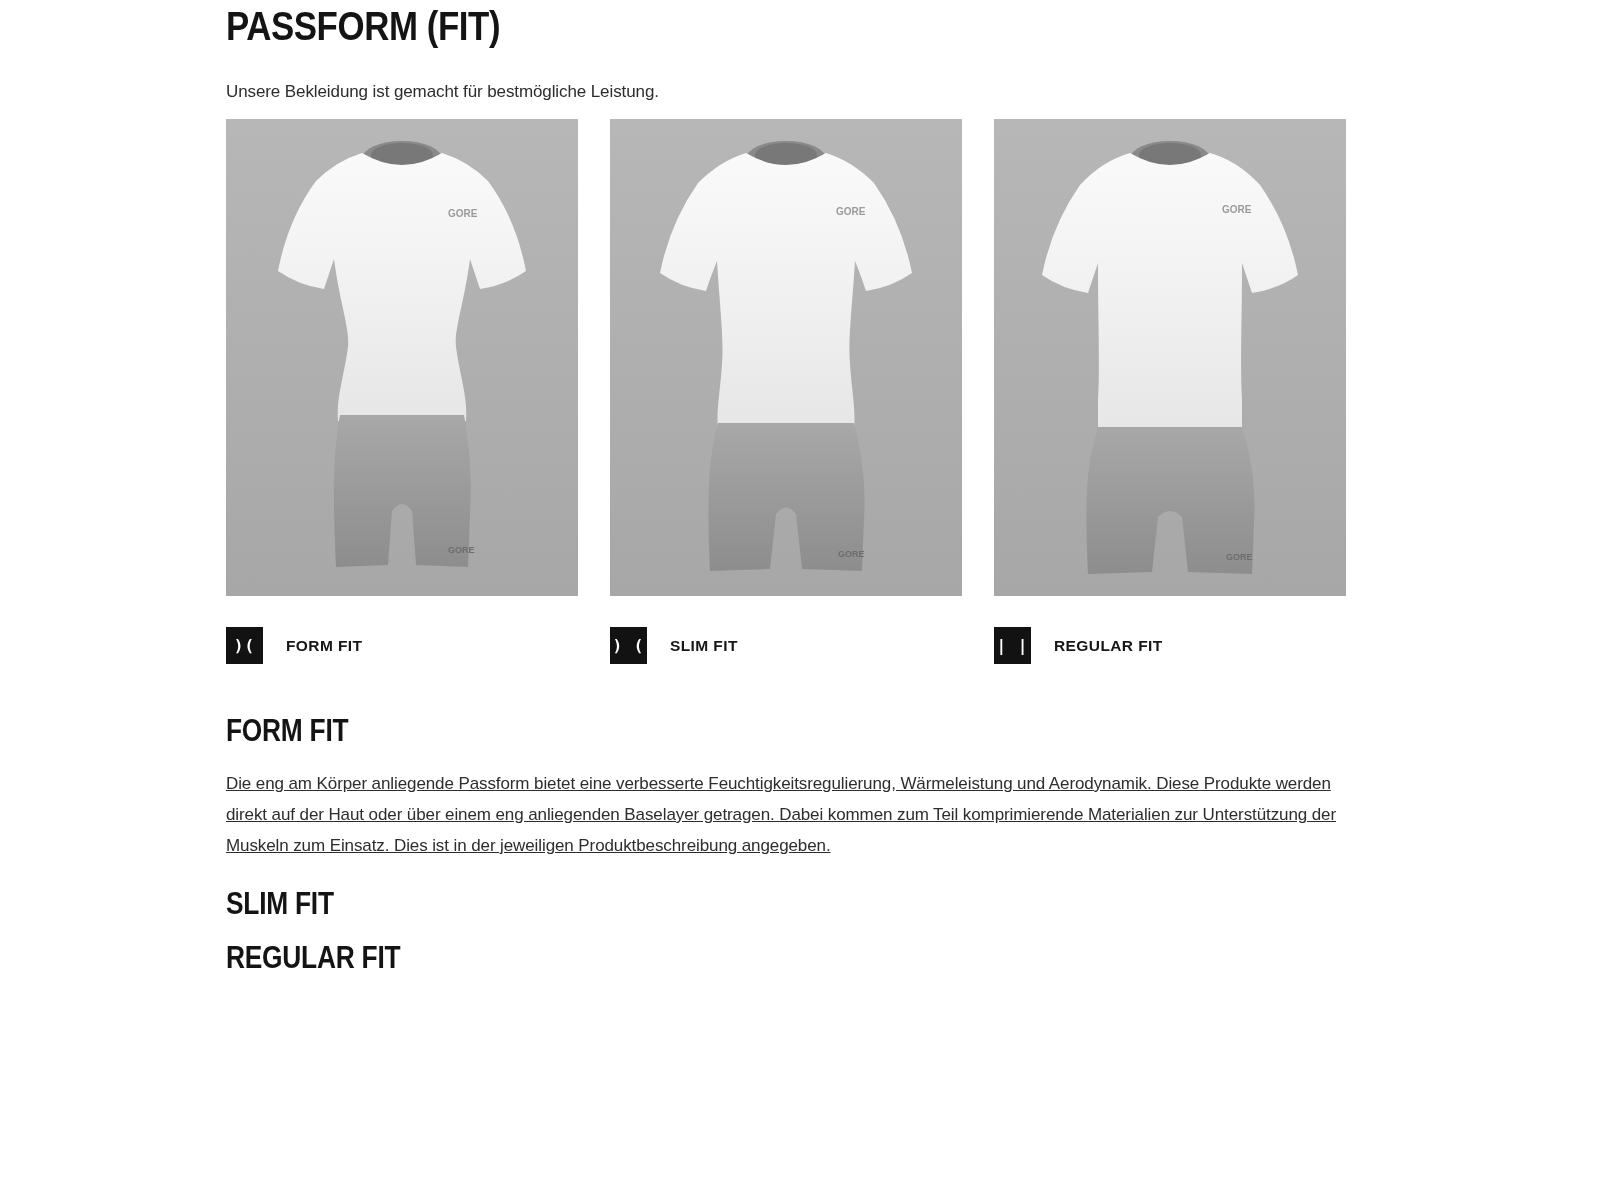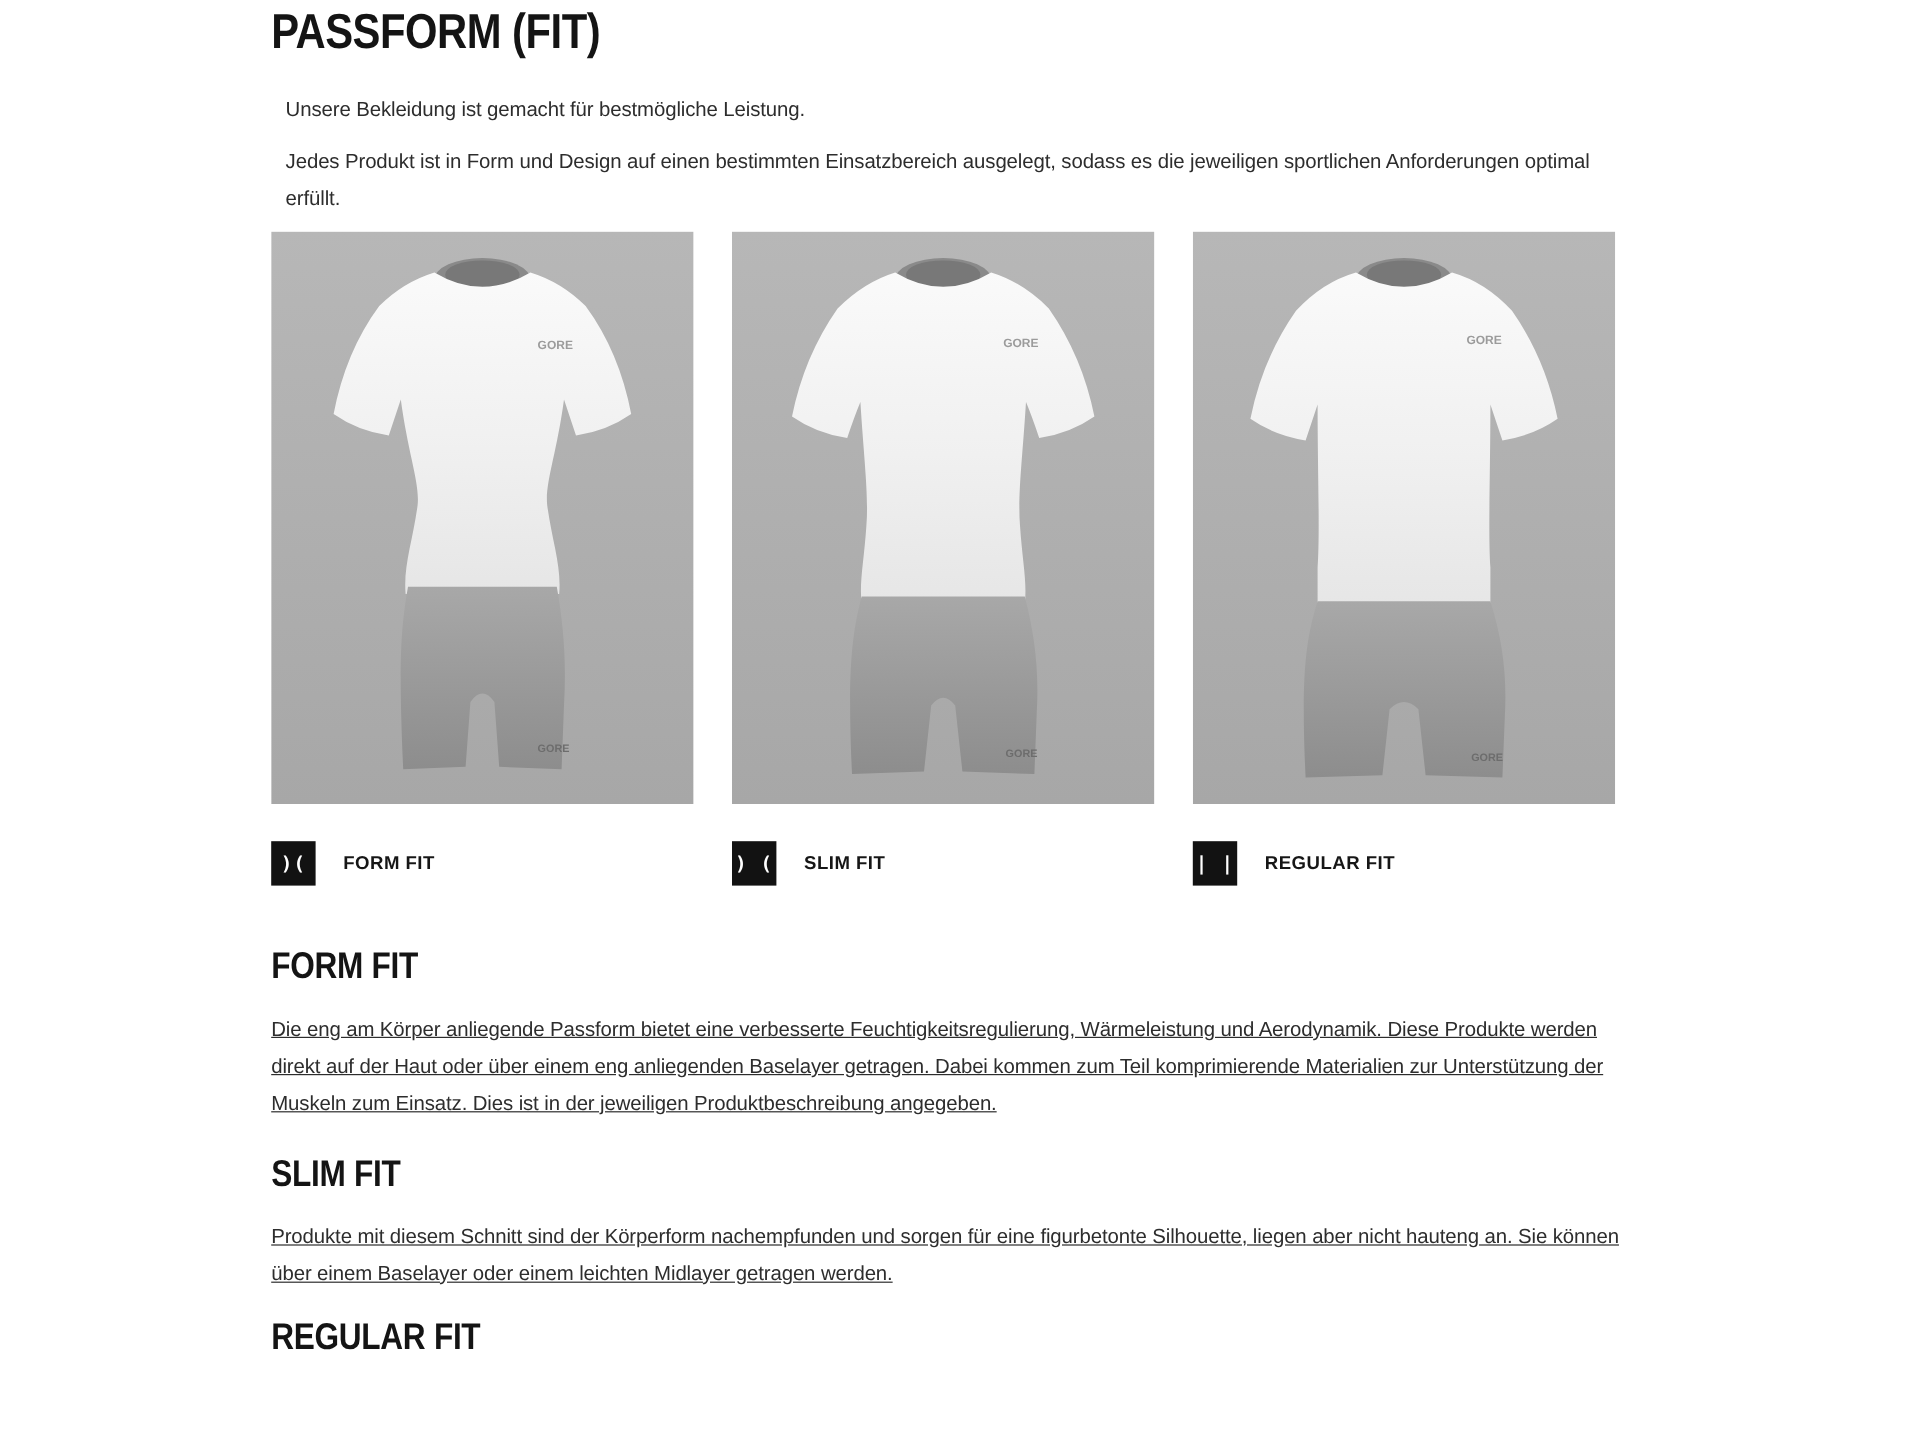--- a/index.html
+++ b/index.html
@@ -23,21 +23,21 @@
     font-size: 41px;
     line-height: 44px;
     font-weight: 700;
     color: #141414;
     letter-spacing: -0.5px;
     transform: scaleX(0.85);
     transform-origin: left top;
     white-space: nowrap;
   }
   p.intro {
-    margin: 12px;
+    margin: 0;
     max-width: 1118px;
     font-size: 17px;
     line-height: 31px;
     letter-spacing: -0.1px;
     color: #2d2d2d;
   }
   p.intro.first { margin-top: 28px; }
   .cards {
     display: flex;
     gap: 32px;
@@ -122,21 +122,20 @@
       <stop offset="1" stop-color="#8d8d8d"></stop>
     </linearGradient>
   </defs>
 </svg>
 
 <main class="page">
 
   <h1 class="page-title">PASSFORM (FIT)</h1>
 
   <p class="intro first">Unsere Bekleidung ist gemacht für bestmögliche Leistung.</p>
-  <p class="intro">Jedes Produkt ist in Form und Design auf einen bestimmten Einsatzbereich ausgelegt, sodass es die jeweiligen sportlichen Anforderungen optimal erfüllt.</p>
 
   <div class="cards">
 
     <figure class="card" style="margin:0">
       <svg class="photo" viewBox="0 0 352 477">
         <rect x="0" y="0" width="352" height="477" fill="url(#bgG)"></rect>
         <ellipse cx="176" cy="40" rx="40" ry="18" fill="#8a8a8a"></ellipse>
         <ellipse cx="176" cy="36" rx="31" ry="12" fill="#787878"></ellipse>
         <path fill="url(#teeG)" d="M136,34 Q176,58 216,34 Q242,42 262,62 Q290,100 300,152 Q280,166 254,170 Q248,152 244,140 C238,185 228,210 230,228 C234,258 242,278 240,302 L112,302 C110,278 118,258 122,228 C124,210 114,185 108,140 Q104,152 98,170 Q72,166 52,152 Q62,100 90,62 Q110,42 136,34 Z"></path>
         <text class="garment-logo" x="222" y="98" font-size="10" fill="#9b9b9b">GORE</text>
@@ -189,20 +188,19 @@
 
   </div>
 
   <section class="fit-section" id="s1">
     <h2>FORM FIT</h2>
     <p>Die eng am Körper anliegende Passform bietet eine verbesserte Feuchtigkeitsregulierung, Wärmeleistung und Aerodynamik. Diese Produkte werden direkt auf der Haut oder über einem eng anliegenden Baselayer getragen. Dabei kommen zum Teil komprimierende Materialien zur Unterstützung der Muskeln zum Einsatz. Dies ist in der jeweiligen Produktbeschreibung angegeben.</p>
   </section>
 
   <section class="fit-section" id="s2">
     <h2>SLIM FIT</h2>
-    <p>Produkte mit diesem Schnitt sind der Körperform nachempfunden und sorgen für eine figurbetonte Silhouette, liegen aber nicht hauteng an. Sie können über einem Baselayer oder einem leichten Midlayer getragen werden.</p>
   </section>
 
   <section class="fit-section" id="s3">
     <h2>REGULAR FIT</h2>
   </section>
 
 </main>
 
 </body></html>

